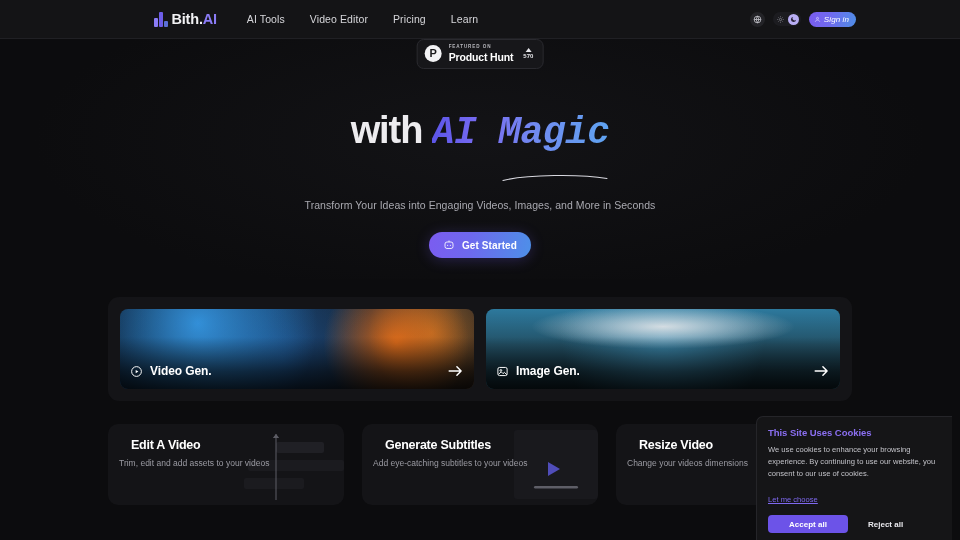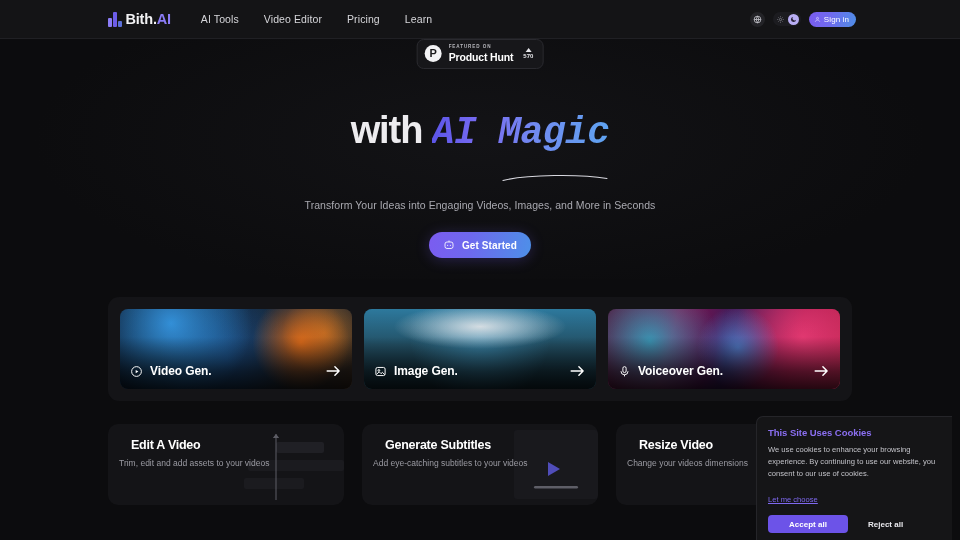--- a/index.html
+++ b/index.html
@@ -10,21 +10,21 @@
     font-family: "Liberation Sans", sans-serif;
     -webkit-font-smoothing: antialiased;
   }
   .page { position: relative; width: 960px; height: 540px; background: #0c0c0e; }
 
   
   .nav {
     position: absolute; top: 0; left: 0; width: 960px; height: 39px;
     background: #141416;
     border-bottom: 1px solid #202024;
-    display: flex; align-items: center;
+    display: flex; align-items: center; padding-left: 46px;
   }
   .logo { display: flex; align-items: center; gap: 4px; margin-left: 108px; cursor: pointer; }
   .logo-mark { display: flex; align-items: flex-end; gap: 1.5px; height: 15px; }
   .logo-mark i { display: block; width: 3.5px; border-radius: 1px; }
   .lm1 { height: 9px;  background: #8b7cf6; }
   .lm2 { height: 15px; background: #6d5de8; }
   .lm3 { height: 6px;  background: #5b6fd8; }
   .logo-text { font-size: 14.5px; font-weight: 700; color: #f2f2f4; letter-spacing: -0.2px; }
   .logo-text .ai { color: #8b7cf6; }
 
@@ -45,21 +45,21 @@
     background: #1c1c20; border-radius: 9px; padding: 1.5px 2px; cursor: pointer;
   }
   .theme-half { width: 11px; height: 11px; border-radius: 50%; display:flex; align-items:center; justify-content:center; }
   .theme-half.on { background: #b9aef4; }
   .signin {
     display: flex; align-items: center; gap: 3px;
     height: 15px; padding: 0 7px 0 5px; border-radius: 8px;
     background: linear-gradient(100deg, #7b5cf0 0%, #6f6aee 45%, #4f8ee6 100%);
     cursor: pointer;
   }
-  .signin span { font-size: 8px; color: #fff; font-weight: 500; letter-spacing: 0.1px; }
+  .signin span { font-size: 8px; color: #fff; font-weight: 500; letter-spacing: 0.1px; font-style: italic; }
 
   
   .hero { position: absolute; top: 39px; left: 0; width: 960px; height: 240px;
           background: radial-gradient(ellipse 620px 220px at 50% 42%, #131316 0%, #0c0c0e 72%); }
 
   .ph-badge {
     position: absolute; top: 39px; left: 50%; transform: translateX(-50%);
     display: flex; align-items: center; gap: 7px;
     background: #17171a; border: 1px solid #2a2a2f; border-radius: 7px;
     padding: 5px 9px 5px 7px;
@@ -279,34 +279,20 @@
             <circle cx="9" cy="10" r="1.6"></circle>
             <path d="M5 17l4.5-4.5 3.5 3.5 2.5-2.5L20 18"></path>
         </svg>
         <span class="gen-label">Image Gen.</span>
         <svg class="gen-arrow" width="17" height="14" viewBox="0 0 24 20" fill="none" stroke="#fff" stroke-width="2.1">
           <path d="M3 10h17M14 4l6 6-6 6" stroke-linecap="round" stroke-linejoin="round"></path>
         </svg>
       </div>
     </div>
 
-    <div class="gen-card">
-      <div class="gen-img g3"></div>
-      <div class="gen-shade"></div>
-      <div class="gen-row">
-        <svg width="13" height="13" viewBox="0 0 24 24" fill="none" stroke="#fff" stroke-width="1.8">
-          <rect x="9" y="3" width="6" height="11" rx="3"></rect>
-            <path d="M5.5 11.5a6.5 6.5 0 0 0 13 0M12 18v3"></path>
-        </svg>
-        <span class="gen-label">Voiceover Gen.</span>
-        <svg class="gen-arrow" width="17" height="14" viewBox="0 0 24 20" fill="none" stroke="#fff" stroke-width="2.1">
-          <path d="M3 10h17M14 4l6 6-6 6" stroke-linecap="round" stroke-linejoin="round"></path>
-        </svg>
-      </div>
-    </div>
   </div>
 
   <div class="feat-row">
 
     <div class="feat">
       <svg class="deco" viewBox="0 0 120 81">
         <rect x="52" y="18" width="48" height="11" rx="2" fill="#232328"></rect>
         <rect x="24" y="36" width="96" height="11" rx="2" fill="#1d1d22"></rect>
         <rect x="20" y="54" width="60" height="11" rx="2" fill="#1d1d22"></rect>
         <path d="M52 10v66" stroke="#6a6a74" stroke-width="1"></path>

